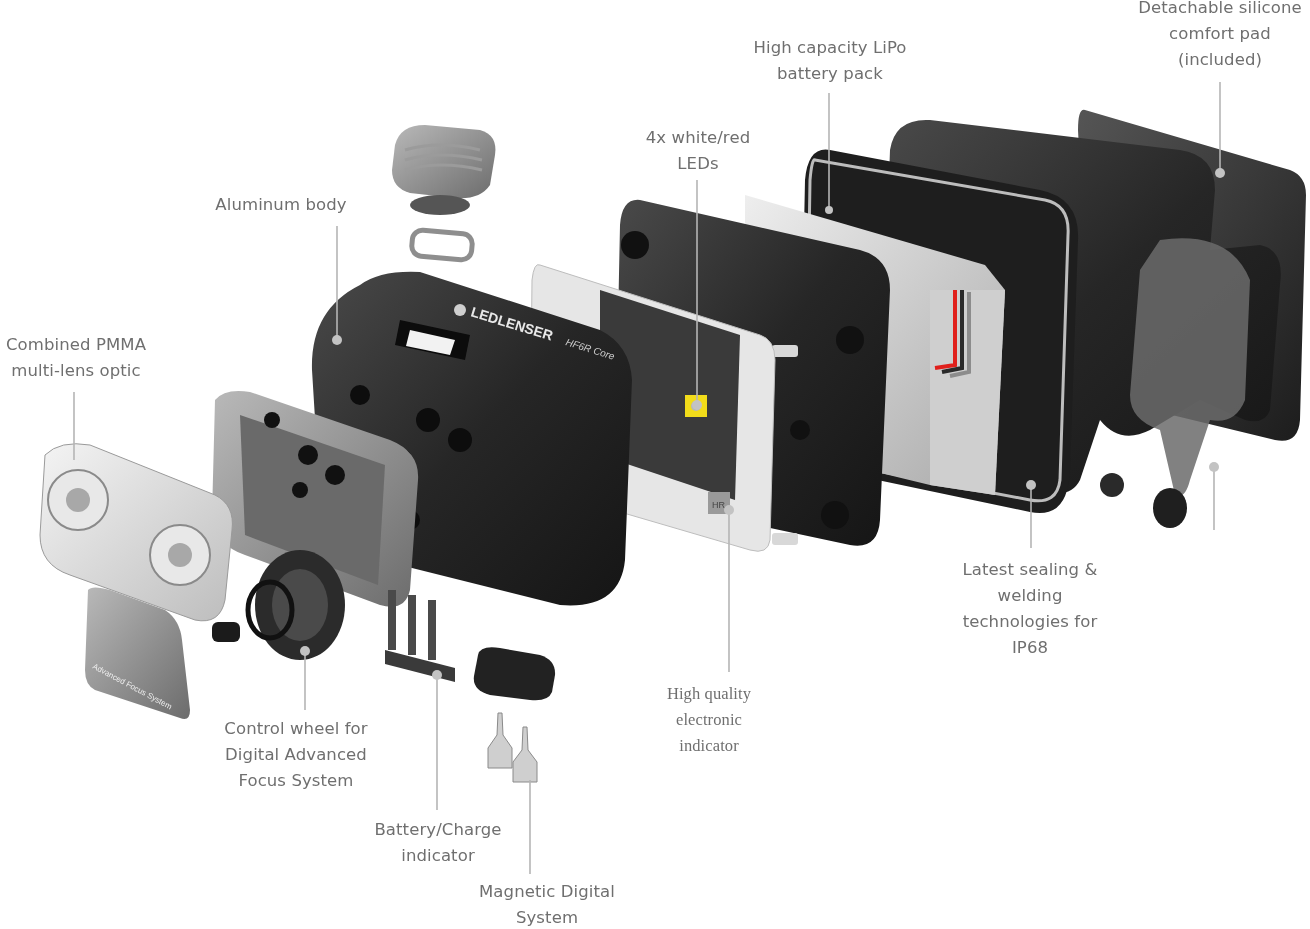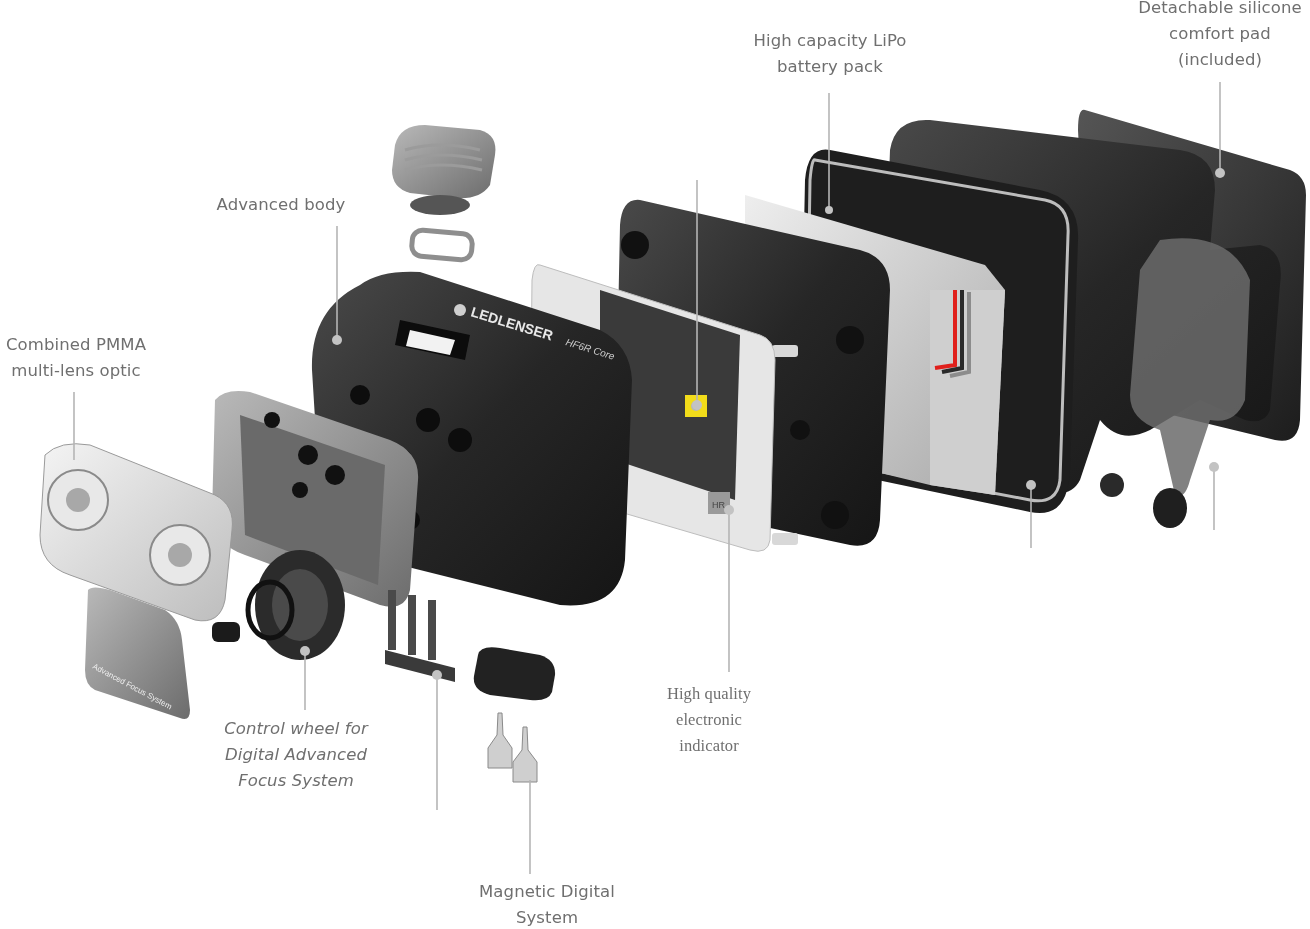--- a/index.html
+++ b/index.html
@@ -179,43 +179,57 @@
       <line x1="530" y1="780" x2="530" y2="874"></line>
     </g>
   </svg>
 
   <div class="label" style="left:1128px; top:-5px; width:184px;">
     <span>Detachable silicone</span>
     <span>comfort pad</span>
     <span>(included)</span>
   </div>
 
-  <div class="label" style="left:740px; top:28px; width:180px;">
+  <div class="label" style="left:740px; top:35px; width:180px;">
     <span>High capacity LiPo</span>
     <span>battery pack</span>
   </div>
 
+  <div class="label" style="left:620px; top:125px; width:156px;">
+    <span>4x white/red</span>
+    <span>LEDs</span>
+  </div>
 
   <div class="label" style="left:196px; top:192px; width:170px;">
-    <span>Advanced body</span>
+    <span>Aluminum body</span>
   </div>
 
   <div class="label" style="left:-5px; top:332px; width:162px;">
     <span>Combined PMMA</span>
     <span>multi-lens optic</span>
   </div>
 
-
-
-  <div class="label" style="left:208px; top:716px; width:176px;font-style:italic;">
+  <div class="label" style="left:950px; top:557px; width:160px;">
+    <span>Latest sealing &amp;</span>
+    <span>welding</span>
+    <span>technologies for</span>
+    <span>IP68</span>
+  </div>
+
+
+  <div class="label" style="left:208px; top:716px; width:176px;">
     <span>Control wheel for</span>
     <span>Digital Advanced</span>
     <span>Focus System</span>
   </div>
 
+  <div class="label" style="left:360px; top:817px; width:156px;">
+    <span>Battery/Charge</span>
+    <span>indicator</span>
+  </div>
 
   <div class="label" style="left:644px; top:681px; width:130px;font-family:Liberation Serif, serif;">
     <span>High quality</span>
     <span>electronic</span>
     <span>indicator</span>
   </div>
 
   <div class="label" style="left:462px; top:879px; width:170px;">
     <span>Magnetic Digital</span>
     <span>System</span>

